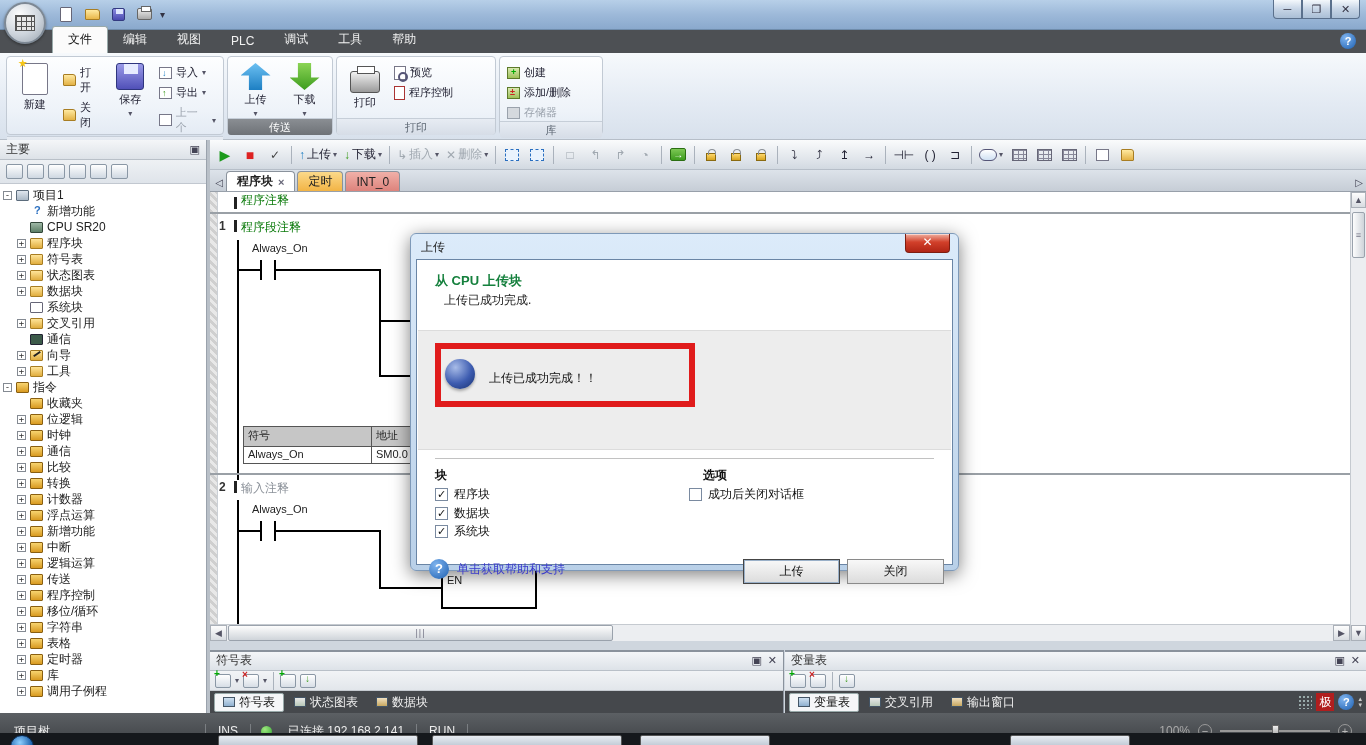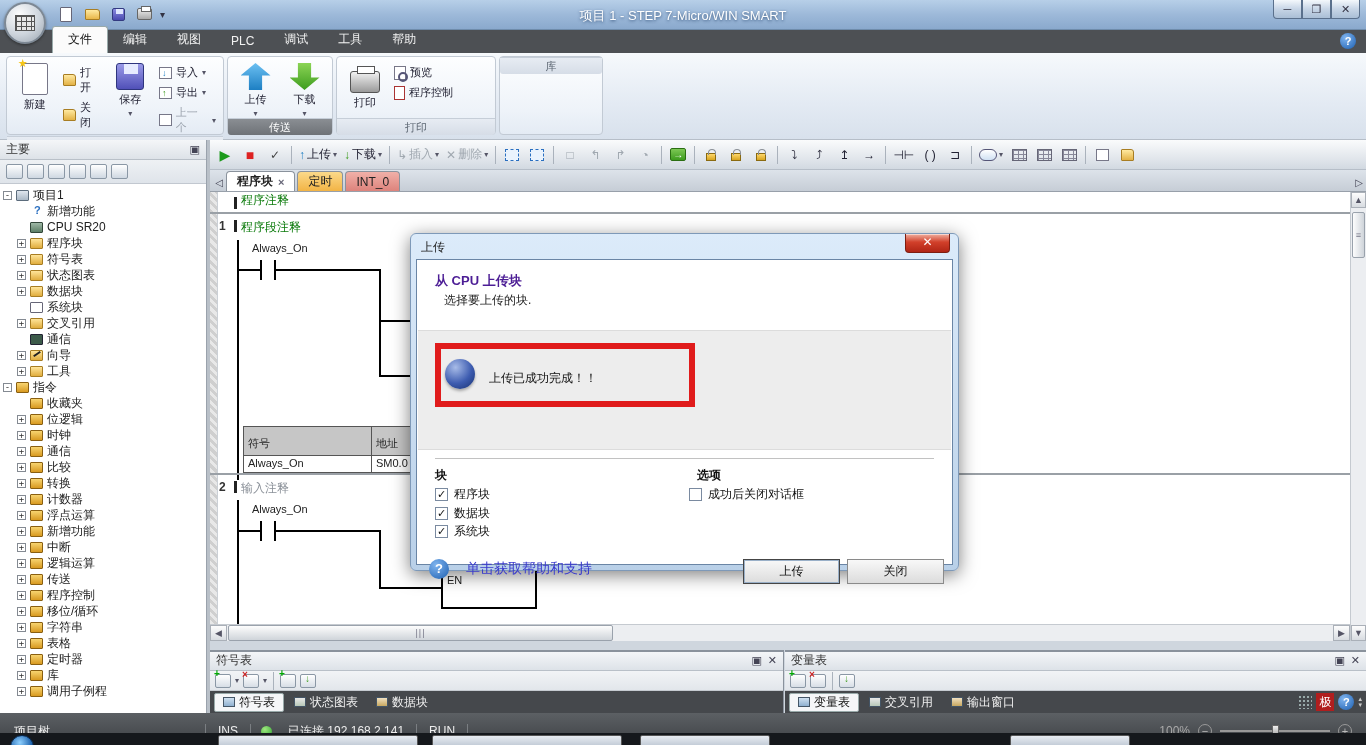--- a/index.html
+++ b/index.html
@@ -131,21 +131,21 @@
   .hatch { position:absolute; left:0; top:0; width:8px; height:432px; background:repeating-linear-gradient(45deg,#e8e8e8 0 3px,#cfcfcf 3px 6px); border-right:1px solid #cbd0d6; }
   .lad { position:absolute; background:#000; }
   .net-sep { position:absolute; left:0; width:1140px; height:2px; background:#9aa0a6; }
   .gcomment { position:absolute; color:#0a7a0a; font-size:12px; }
   .gbar { position:absolute; width:3px; height:12px; background:#222; }
   .netnum { position:absolute; color:#333; font-weight:bold; font-size:12px; }
   .graycomment { position:absolute; color:#8a9098; font-size:12px; }
   .contact-lbl { position:absolute; color:#222; font-size:11px; }
   .symtable { position:absolute; left:33px; top:234px; width:240px; border:1px solid #555; font-size:11px; }
   .symtable .hd { display:flex; background:#c6c6c6; border-bottom:1px solid #555; }
-  .symtable .hd div { padding:9px 4px; height:28px; }
+  .symtable .hd div { padding:1px 4px; height:19px; }
   .symtable .rw { display:flex; background:#fff; }
   .symtable .rw div { padding:1px 4px; height:16px; }
   .symtable .c1 { width:128px; border-right:1px solid #555; }
   .symtable .c2 { width:110px; }
   .en-box { position:absolute; left:231px; top:372px; width:96px; height:45px; border-left:2px solid #000; border-right:2px solid #000; border-bottom:2px solid #000; }
   .en-lbl { position:absolute; left:237px; top:382px; font-size:11px; color:#222; }
 
   
   .hscroll { position:absolute; left:0; top:484px; width:1140px; height:17px; background:#eceef1; border-top:1px solid #c5cad0; display:flex; }
   .sc-btn { width:17px; height:16px; background:linear-gradient(#fdfdfd,#d8dce1); border:1px solid #aab0b8; color:#556; font-size:9px; text-align:center; line-height:15px; }
@@ -190,33 +190,33 @@
   .tb-orb { position:absolute; left:10px; top:2px; width:24px; height:24px; border-radius:50%; background:radial-gradient(circle at 40% 30%,#8fd0ff,#1a5faa 60%,#123c70); border:1px solid #0a2a50; }
   .tb-win { position:absolute; top:2px; height:14px; background:linear-gradient(#e8ecf2,#b8c2cf); border:1px solid #555; border-radius:2px; }
 
   
   .dialog { position:absolute; left:410px; top:233px; width:549px; height:338px; z-index:50;
     background:linear-gradient(#dcebfa,#b9d0e8); border:1px solid #7e99b8; border-radius:6px;
     box-shadow:0 4px 18px rgba(0,0,0,.5); }
   .dlg-title { position:absolute; left:10px; top:5px; font-size:12px; color:#1a1a1a; }
   .dlg-close { position:absolute; right:8px; top:0; width:45px; height:19px; background:linear-gradient(#f0b0a0,#d2402a 45%,#b02515); border:1px solid #7e1d10; border-top:none; border-radius:0 0 4px 4px; color:#fff; font-weight:bold; text-align:center; line-height:17px; font-size:12px; box-shadow:inset 0 1px 0 rgba(255,255,255,.5); }
   .dlg-body { position:absolute; left:5px; right:5px; top:25px; bottom:5px; background:#fff; border:1px solid #6a85a5; }
-  .dlg-head { position:absolute; left:18px; top:12px; font-weight:bold; font-size:13px; color:#4c1d95; }
+  .dlg-head { position:absolute; left:18px; top:12px; font-weight:bold; font-size:13px; color:#15803d; }
   .dlg-sub { position:absolute; left:27px; top:32px; font-size:12px; color:#222; }
   .dlg-band { position:absolute; left:1px; right:1px; top:70px; height:120px; background:#ededed; border-top:1px solid #dcdcdc; border-bottom:1px solid #dcdcdc; }
   .red-annot { position:absolute; left:18px; top:83px; width:260px; height:64px; border:6px solid #e01b1b; z-index:5; }
   .sphere { position:absolute; left:28px; top:99px; width:30px; height:30px; border-radius:50%;
     background:radial-gradient(circle at 35% 28%,#a8bce8,#3d5cb0 55%,#16306e); box-shadow:0 2px 3px rgba(0,0,0,.3); }
   .dlg-msg { position:absolute; left:72px; top:110px; font-size:12px; color:#111; }
   .dlg-hr { position:absolute; left:18px; right:18px; top:198px; height:2px; border-top:1px solid #c2c2c2; border-bottom:1px solid #fff; }
   .sec-label { position:absolute; font-weight:bold; font-size:12px; color:#111; }
   .cb-row { position:absolute; display:flex; align-items:center; gap:6px; font-size:12px; color:#111; }
   .cbox { width:13px; height:13px; background:#fff; border:1px solid #7a8aa0; display:inline-block; text-align:center; line-height:11px; font-size:11px; color:#111; }
   .help-row { position:absolute; left:12px; top:299px; display:flex; align-items:center; gap:8px; }
-  .help-link { color:#3a3acc; font-size:14px;margin-left:9px; }
+  .help-link { color:#3a3acc; font-size:12px; }
   .dlg-btn { position:absolute; top:299px; width:97px; height:25px; background:linear-gradient(#f8f8f8,#dcdcdc); border:1px solid #8a8a8a; text-align:center; line-height:23px; font-size:12px; color:#111; }
   .dlg-btn.primary { border:1px solid #454545; box-shadow:0 0 0 1px #9ab0c8 inset; }
 </style>
 </head>
 <body>
 
 <div id="app">
 
   <div class="titlebar">
     <div class="orb">
@@ -230,21 +230,20 @@
           <span class="ico-folder"></span>
         </div>
       <div class="qat-btn">
           <span class="ico-floppy"></span>
         </div>
       <div class="qat-btn">
           <span class="ico-printer"></span>
         </div>
       <div class="qat-more">▾</div>
     </div>
-    <div class="win-title">项目 1 - STEP 7-Micro/WIN SMART</div>
     <div class="win-controls">
       <div class="win-btn">─</div>
       <div class="win-btn">❐</div>
       <div class="win-btn">✕</div>
     </div>
   </div>
 
   <div class="menubar">
     <div class="menu-tab active">文件</div>
     <div class="menu-tab">编辑</div>
@@ -326,20 +325,36 @@
             </div>
           <div class="smallbtn">
               <span class="pagesetup-ico"></span>
               <span>程序控制</span>
             </div>
         </div>
       </div>
       <div class="rgroup-label">打印</div>
     </div>
     <div class="rgroup" style="width:104px">
+      <div class="rgroup-body">
+        <div class="smallcol">
+          <div class="smallbtn">
+              <span class="mini mini-book plus"></span>
+              <span>创建</span>
+            </div>
+          <div class="smallbtn">
+              <span class="mini mini-book red"></span>
+              <span>添加/删除</span>
+            </div>
+          <div class="smallbtn disabled">
+              <span class="mini mini-book gray"></span>
+              <span>存储器</span>
+            </div>
+        </div>
+      </div>
       <div class="rgroup-label">库</div>
     </div>
   </div>
 
   <div class="leftpanel">
     <div class="panel-hd">
       <span>主要</span>
       <span class="sp"></span>
       <span class="pin">▣</span>
     </div>
@@ -830,40 +845,40 @@
     <div class="tb-win" style="left:640px;width:130px"></div>
     <div class="tb-win" style="left:1010px;width:120px"></div>
 
   </div>
 
   <div class="dialog">
     <div class="dlg-title">上传</div>
     <div class="dlg-close">✕</div>
     <div class="dlg-body">
       <div class="dlg-head">从 CPU 上传块</div>
-      <div class="dlg-sub">选择要上传的块.</div>
+      <div class="dlg-sub">上传已成功完成.</div>
       <div class="dlg-band"></div>
       <div class="sphere"></div>
       <div class="dlg-msg">上传已成功完成！！</div>
       <div class="red-annot"></div>
       <div class="dlg-hr"></div>
       <div class="sec-label" style="left:18px;top:207px">块</div>
       <div class="cb-row" style="left:18px;top:226px">
           <span class="cbox">✓</span>
           <span>程序块</span>
         </div>
       <div class="cb-row" style="left:18px;top:245px">
           <span class="cbox">✓</span>
           <span>数据块</span>
         </div>
       <div class="cb-row" style="left:18px;top:263px">
           <span class="cbox">✓</span>
           <span>系统块</span>
         </div>
-      <div class="sec-label" style="left:280px;top:207px">选项</div>
+      <div class="sec-label" style="left:286px;top:207px">选项</div>
       <div class="cb-row" style="left:272px;top:226px">
           <span class="cbox"></span>
           <span>成功后关闭对话框</span>
         </div>
       <div class="help-row">
         <span class="qcircle" style="width:20px;height:20px;line-height:20px;font-size:13px">?</span>
         <span class="help-link">单击获取帮助和支持</span>
       </div>
       <div class="dlg-btn primary" style="left:326px">上传</div>
       <div class="dlg-btn" style="left:430px">关闭</div>

